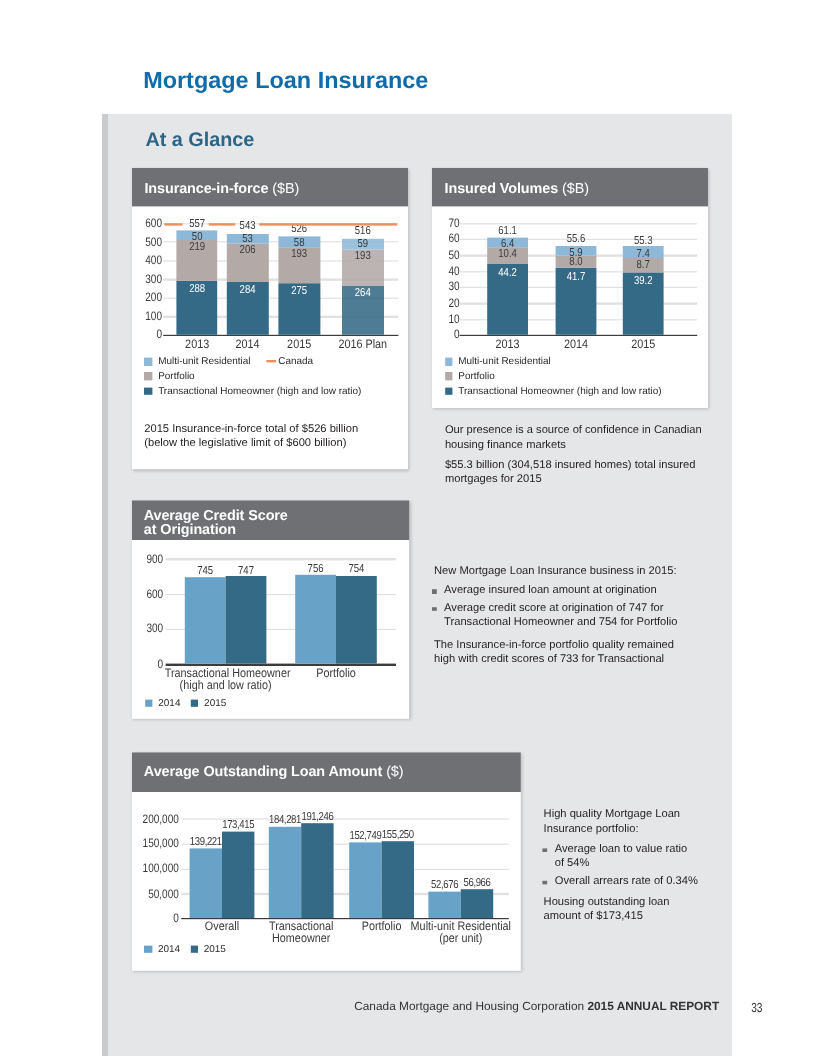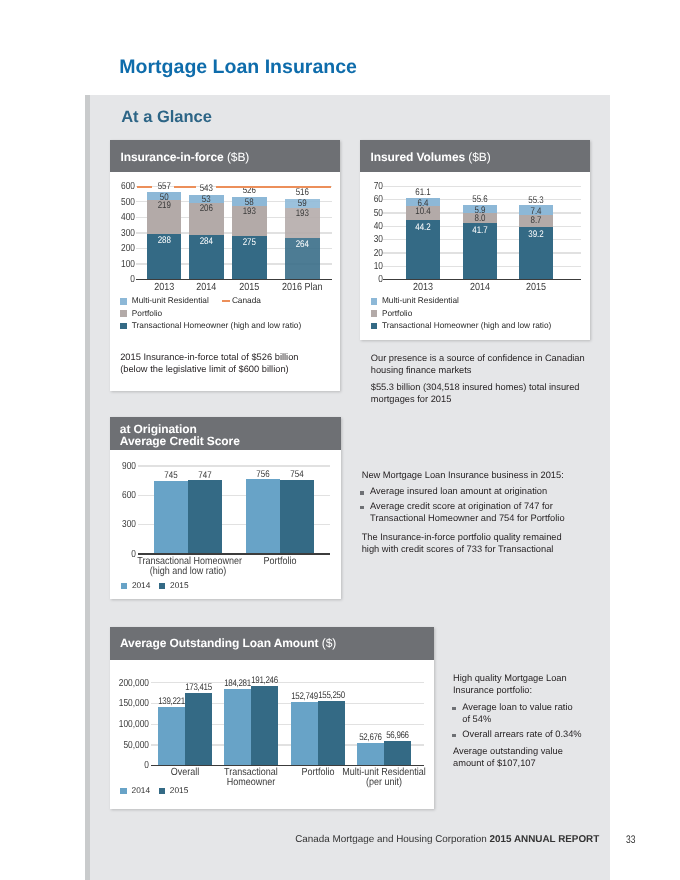--- a/index.html
+++ b/index.html
@@ -198,22 +198,22 @@
         <div class="legend" style="left: 21.6px; top: 156.25px;">Multi-unit Residential</div>
         <div class="swatch" style="left: 10.3px; top: 170.1px; background: rgb(179, 170, 168);"></div>
         <div class="legend" style="left: 21.6px; top: 168.35px;">Portfolio</div>
         <div class="swatch" style="left: 10.3px; top: 182.5px; background: rgb(52, 106, 133);"></div>
         <div class="legend" style="left: 21.6px; top: 180.75px;">Transactional Homeowner (high and low ratio)</div>
       </div>
   </div>
 
   <div class="abs card" id="card3">
     <div class="card-header">
+      <div>Average Credit Score</div>
       <div>at Origination</div>
-      <div>Average Credit Score</div>
     </div>
     <div class="plot" id="plot3">
         <div class="tick" style="left: 1.95px; top: 99.3px; width: 24px;">0</div>
         <div class="gridline abs" style="left: 27.95px; top: 73.7167px; width: 191.65px;"></div>
         <div class="tick" style="left: 1.95px; top: 70.0167px; width: 24px;">300</div>
         <div class="gridline abs" style="left: 27.95px; top: 44.4333px; width: 191.65px;"></div>
         <div class="tick" style="left: 1.95px; top: 40.7333px; width: 24px;">600</div>
         <div class="gridline abs" style="left: 27.95px; top: 15.15px; width: 191.65px;"></div>
         <div class="tick" style="left: 1.95px; top: 11.45px; width: 24px;">900</div>
         <div class="axisline abs" style="left: 27.95px; top: 103px; width: 191.65px;"></div>
@@ -340,22 +340,22 @@
       <div style="position: relative; padding-left: 9.25px; margin-top: 5.1px;">
         <div class="bullet" style="position: absolute; left: -0.75px; top: 4.6px;"></div>
         <div>Average loan to value ratio</div>
         <div>of 54%</div>
       </div>
       <div style="position: relative; padding-left: 9.25px; margin-top: 3px;">
         <div class="bullet" style="position: absolute; left: -0.75px; top: 4.6px;"></div>
         <div>Overall arrears rate of 0.34%</div>
       </div>
       <div style="margin-top: 5.3px;">
-        <div>Average outstanding value</div>
-        <div>amount of $107,107</div>
+        <div>Housing outstanding loan</div>
+        <div>amount of $173,415</div>
       </div>
     </div>
 
   <div class="footer" id="footer">
     <span>Canada Mortgage and Housing Corporation </span><b>2015 ANNUAL REPORT</b>
   </div>
   <div class="footer" id="pagenum">33</div>
 </div>
 
 </body></html>

